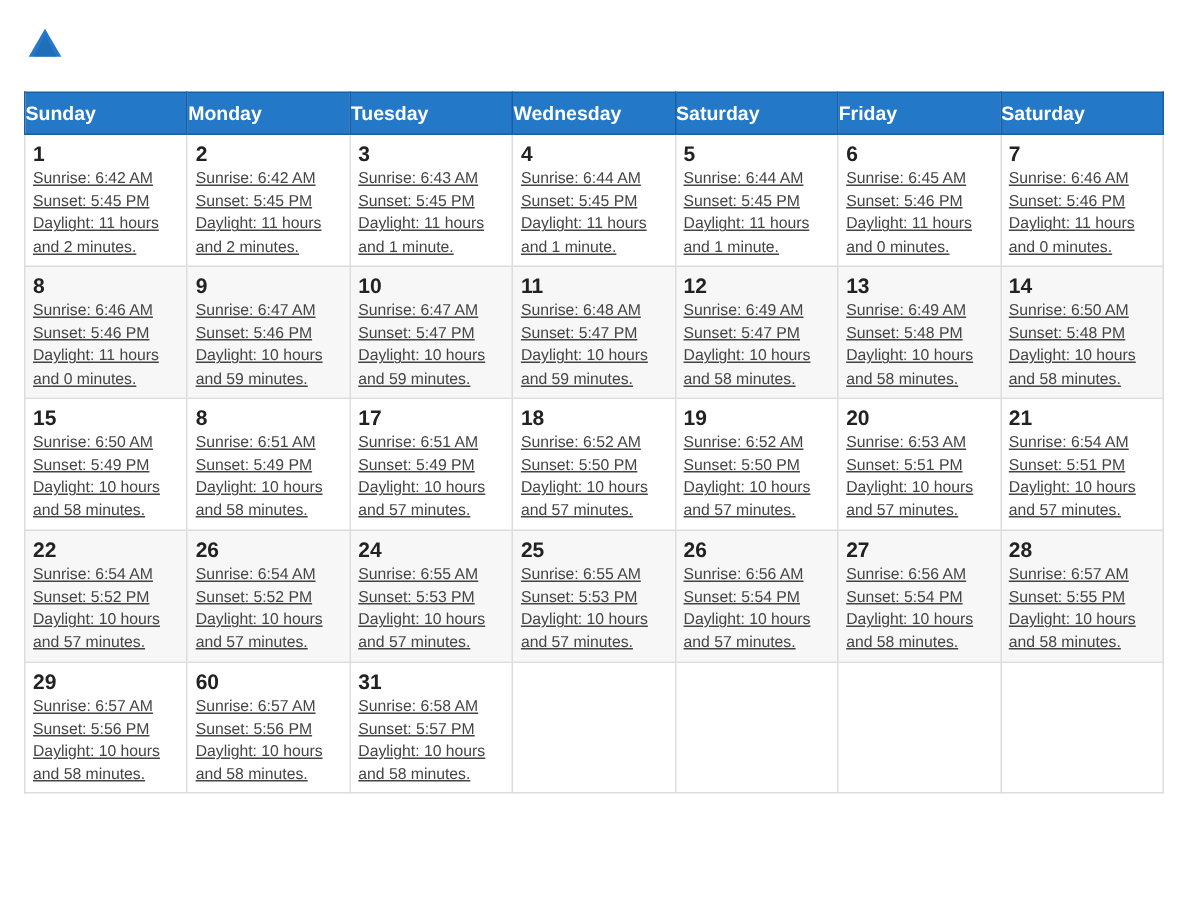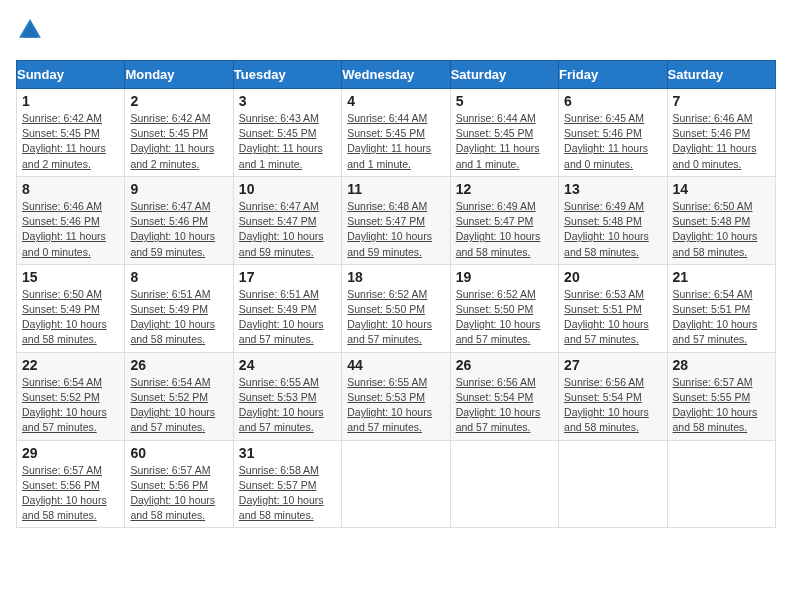--- a/index.html
+++ b/index.html
@@ -317,21 +317,21 @@
         </td>
         <td>
           <span class="day-number">24</span>
           <div class="day-info">
             Sunrise: 6:55 AM<br>
             Sunset: 5:53 PM<br>
             Daylight: 10 hours and 57 minutes.
           </div>
         </td>
         <td>
-          <span class="day-number">44</span>
+          <span class="day-number">25</span>
           <div class="day-info">
             Sunrise: 6:55 AM<br>
             Sunset: 5:53 PM<br>
             Daylight: 10 hours and 57 minutes.
           </div>
         </td>
         <td>
           <span class="day-number">26</span>
           <div class="day-info">
             Sunrise: 6:56 AM<br>

